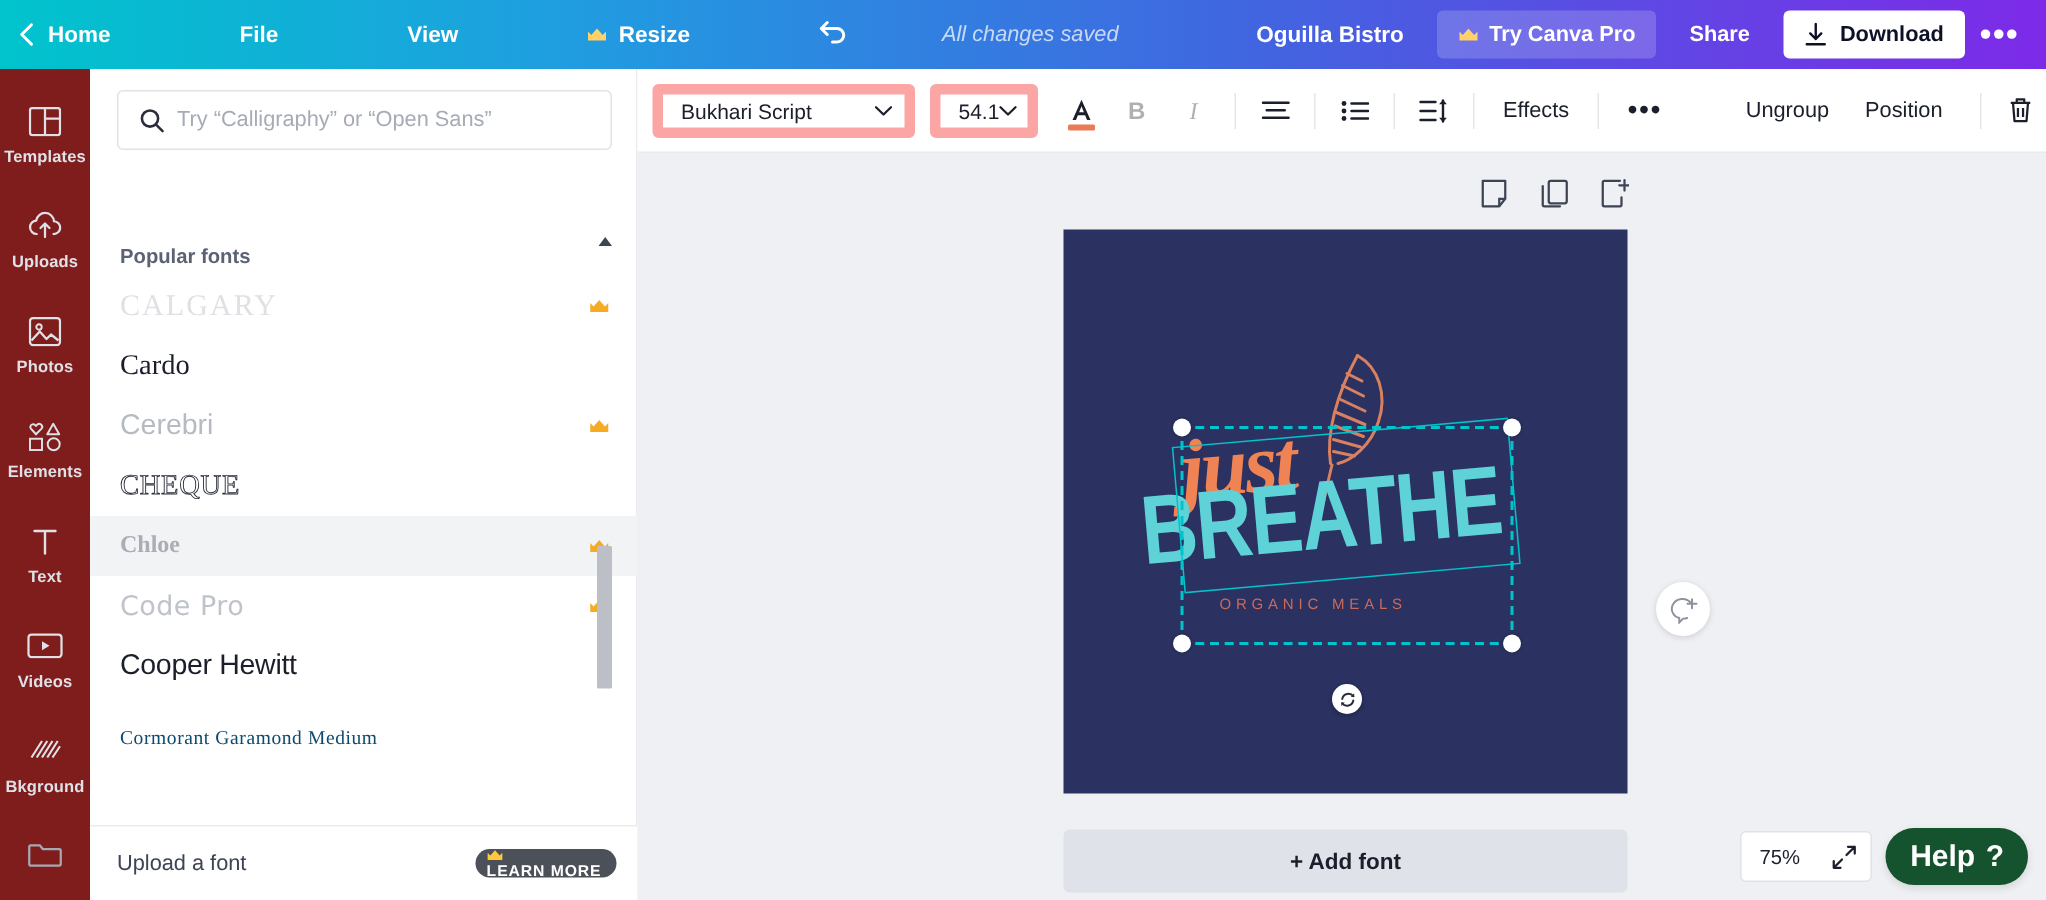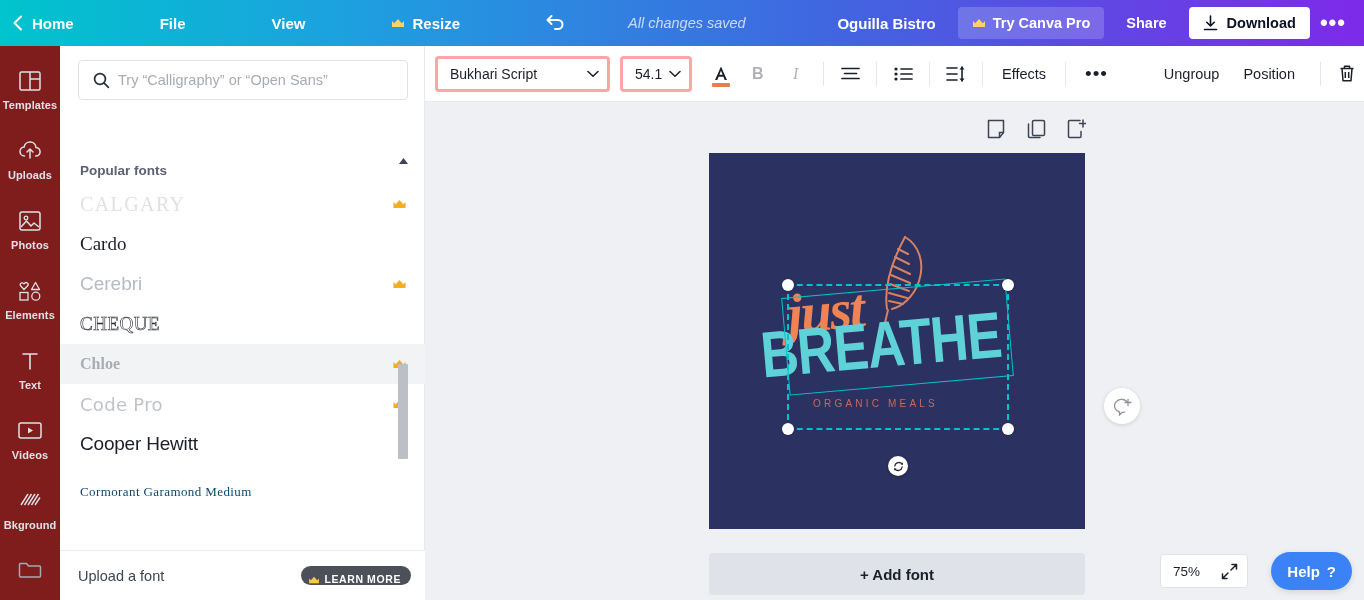--- a/index.html
+++ b/index.html
@@ -126,36 +126,36 @@
     width:365px; height:50px;
     border-top:1px solid #ececec;
     display:flex; align-items:center; padding:0 14px 0 18px;
     background:#fff;
   }
   #upload-font { font-size:14.5px; color:#3d4453; cursor:pointer; }
   #learn-more {
     margin-left:auto;
     background:#4c5058; color:#fff;
     height:19px; border-radius:10px;
-    display:flex; align-items:flex-end; padding:0 10px 0 7px;
-    font-size:10.5px; font-weight:bold; letter-spacing:0.6px; cursor:pointer;
+    display:flex; align-items:flex-start; padding:0 10px 0 7px;
+    font-size:10.5px; font-weight:bold; letter-spacing:0.6px; cursor:pointer;flex-direction:column;
   }
   #learn-more .crown { margin-right:4px; }
 
   
   #toolbar {
     position:absolute; top:46px; left:425px;
     width:939px; height:56px;
     background:#fff; border-bottom:1px solid #e8eaed;
     display:flex; align-items:center;
     padding-left:10px;
     z-index:20;
   }
   .tbar-select {
-    height:36px; border:3px solid #fca5a5; border-radius:4px;
+    height:36px; border:7px solid #fca5a5; border-radius:4px;
     display:flex; align-items:center; padding:0 8px 0 12px;
     font-size:14px; color:#1b1f2b; cursor:pointer; background:#fff;
     margin-right:10px;
   }
   #font-select { width:175px; justify-content:space-between; }
   #size-select { width:72px; justify-content:space-between; }
   .tbar-icon {
     width:34px; height:36px; display:flex; align-items:center; justify-content:center;
     cursor:pointer; border-radius:4px; margin:0 2px; position:relative;
   }
@@ -261,23 +261,23 @@
     position:absolute; bottom:12px; right:116px;
     width:88px; height:34px;
     border:1px solid #e0e2e8; border-radius:4px; background:#fff;
     display:flex; align-items:center; justify-content:space-between;
     padding:0 9px 0 12px; cursor:pointer;
   }
   #zoom-val { font-size:13.5px; color:#1b1f2b; }
   #help-btn {
     position:absolute; bottom:10px; right:12px;
     height:38px; padding:0 16px; border-radius:19px;
-    background:#3b82f6; color:#fff;
+    background:#14532d; color:#fff;
     display:flex; align-items:center; gap:7px;
-    font-size:15px; font-weight:bold; cursor:pointer;
+    font-size:20px; font-weight:bold; cursor:pointer;
     box-shadow:0 2px 6px rgba(0,0,0,0.12);
   }
 </style>
 </head>
 <body>
 
 <div id="topbar">
   <div class="tb-item">
     <span class="tb-chev">
       <svg width="11" height="16" viewBox="0 0 11 16">

